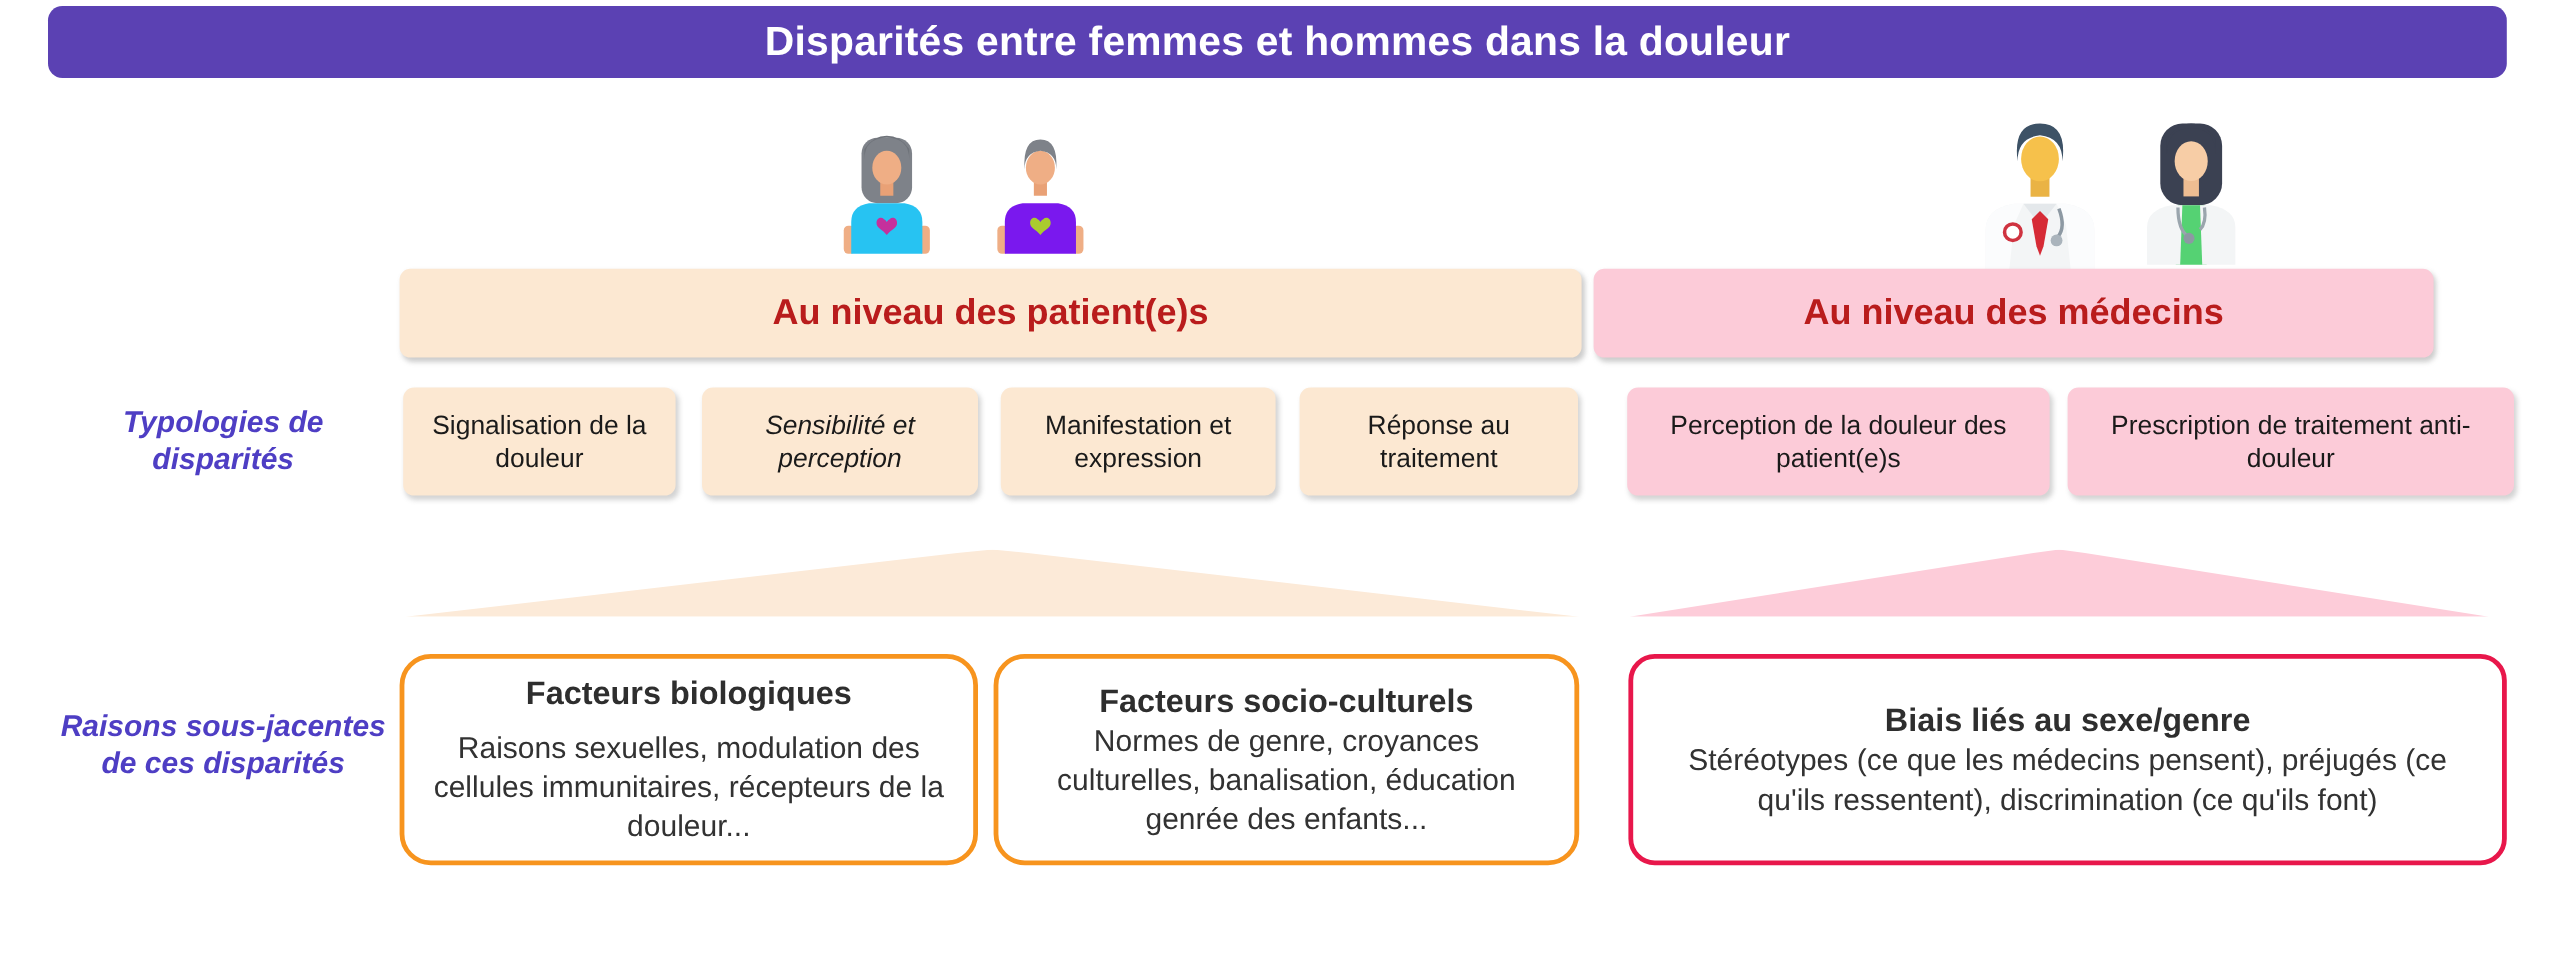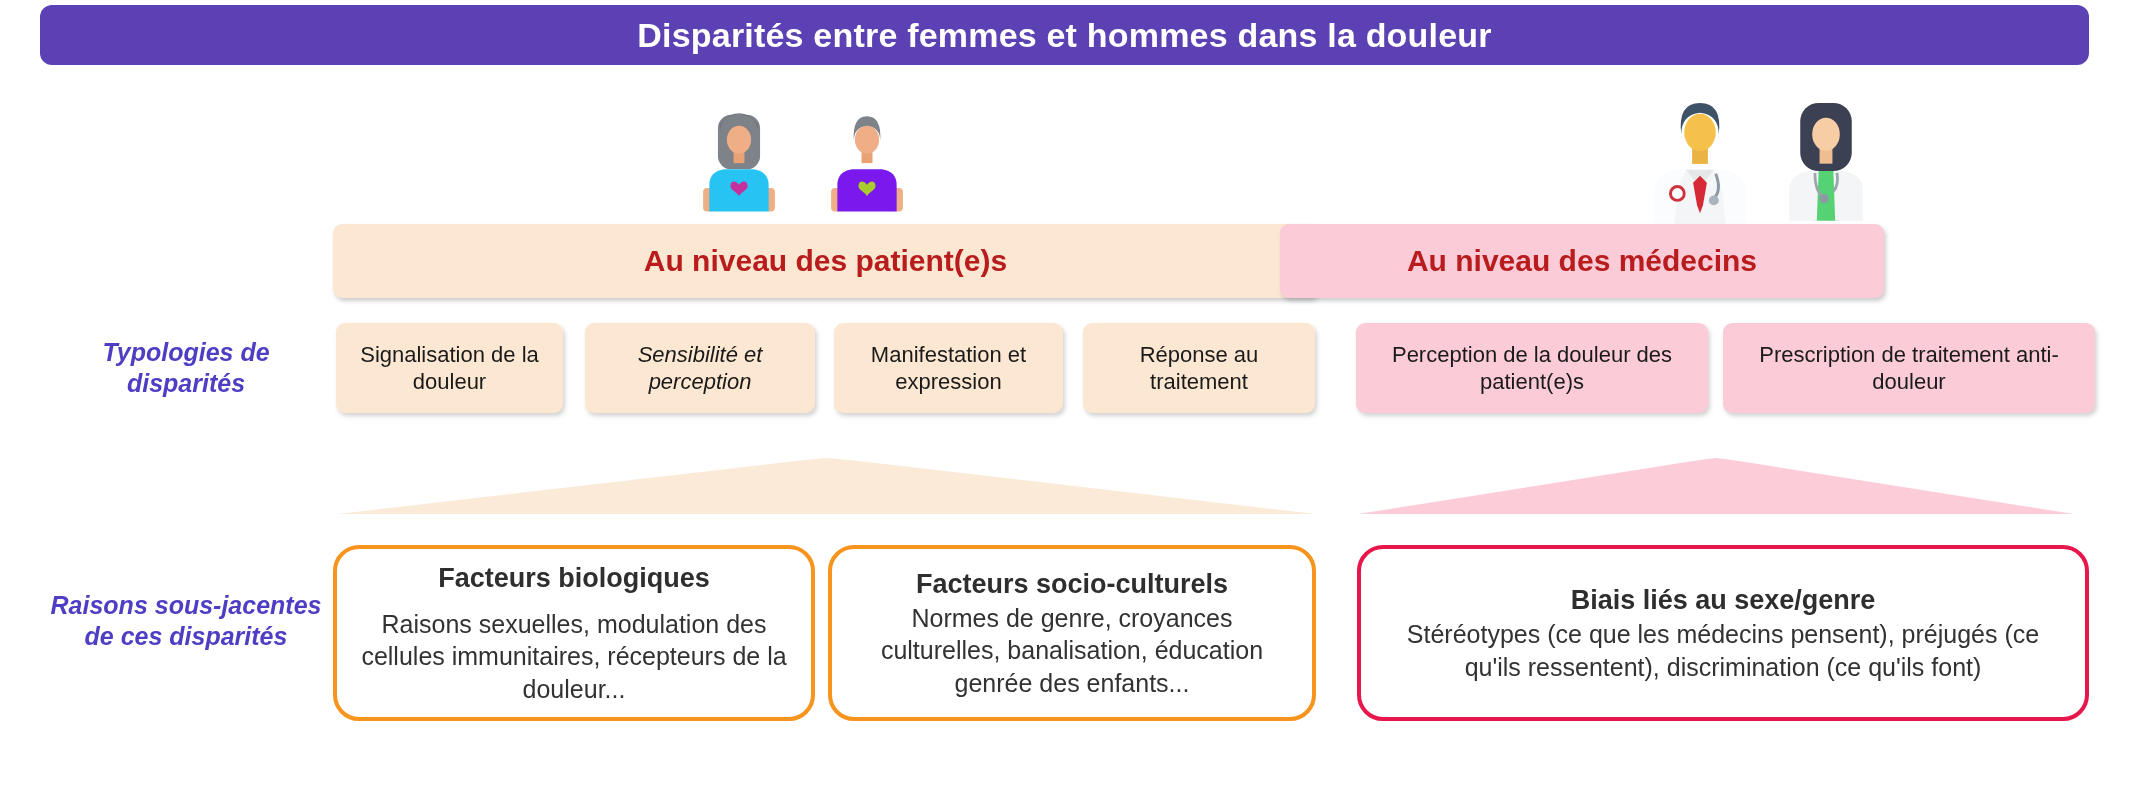--- a/index.html
+++ b/index.html
@@ -22,21 +22,21 @@
   .icons-patients{left:700px;gap:50px;}
   .icons-doctors{left:1648px;gap:28px;}
   
   .col-header{
     position:absolute;top:224px;height:74px;border-radius:9px;
     display:flex;align-items:center;justify-content:center;
     box-shadow:2px 3px 4px rgba(110,110,110,.35);
     font-size:30px;font-weight:bold;color:#b91c1c;z-index:2;
   }
   .col-header.patients{left:333px;width:985px;background:var(--cream,#fce8d2);}
-  .col-header.medecins{left:1280px;width:604px;background:var(--pink,#fccbd8);}
+  .col-header.medecins{left:1328px;width:700px;background:var(--pink,#fccbd8);}
   
   .row-label{
     position:absolute;left:40px;width:292px;text-align:center;
     color:var(--label,#4e3ec4);font-size:25px;font-weight:bold;font-style:italic;
     line-height:1.25;
   }
   .row-label.typologies{top:337px;}
   .row-label.raisons{top:590px;}
   
   .typo-box{
@@ -63,21 +63,21 @@
   
   .reason-box{
     position:absolute;top:545px;height:176px;border-radius:26px;background:#ffffff;
     display:flex;flex-direction:column;align-items:center;justify-content:center;
     text-align:center;box-sizing:border-box;padding:8px 20px;z-index:2;
   }
   .reason-box.orange{border:4px solid var(--orange,#f7941e);}
   .reason-box.red{border:4px solid var(--red,#e8174b);}
   .r1{left:333px;width:482px;gap:12px;}
   .r2{left:828px;width:488px;}
-  .r3{left:1357px;width:732px;}
+  .r3{left:1357px;width:732px;border-radius:22px;}
   .reason-title{font-size:27px;font-weight:bold;color:#2e2e2e;line-height:1.3;}
   .reason-body{font-size:25px;color:#323232;line-height:1.3;}
 </style>
 </head>
 <body>
 
 <div id="canvas">
 
   <div class="banner">
     <h1>Disparités entre femmes et hommes dans la douleur</h1>

